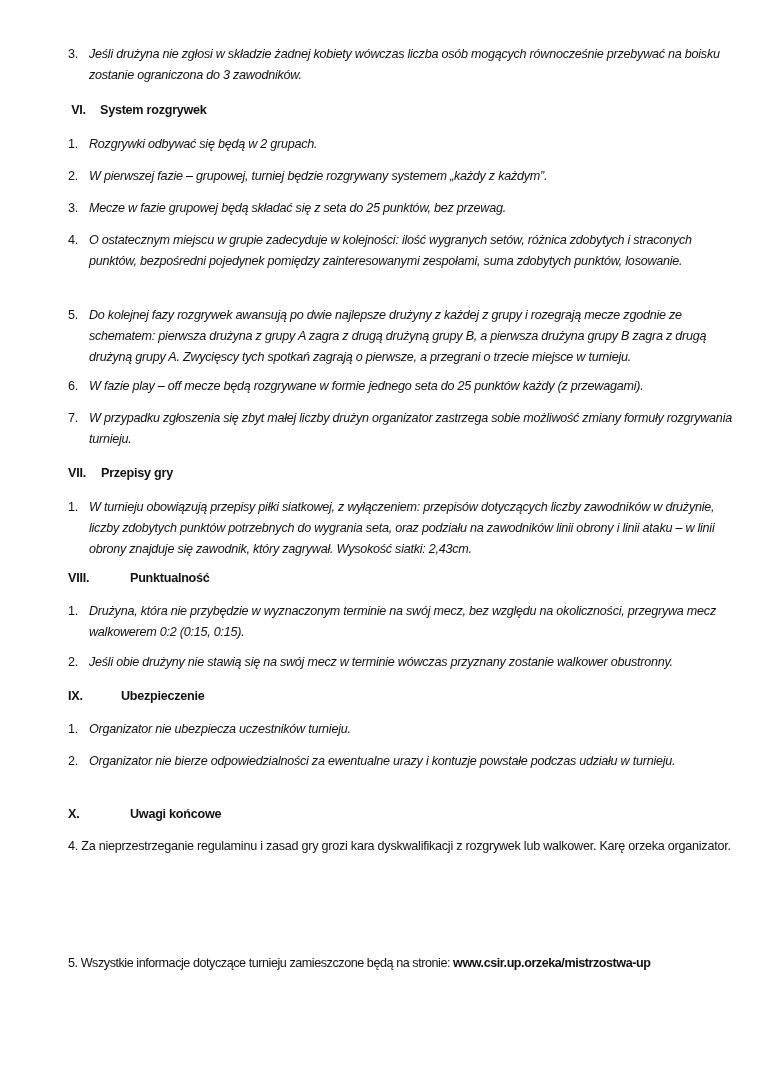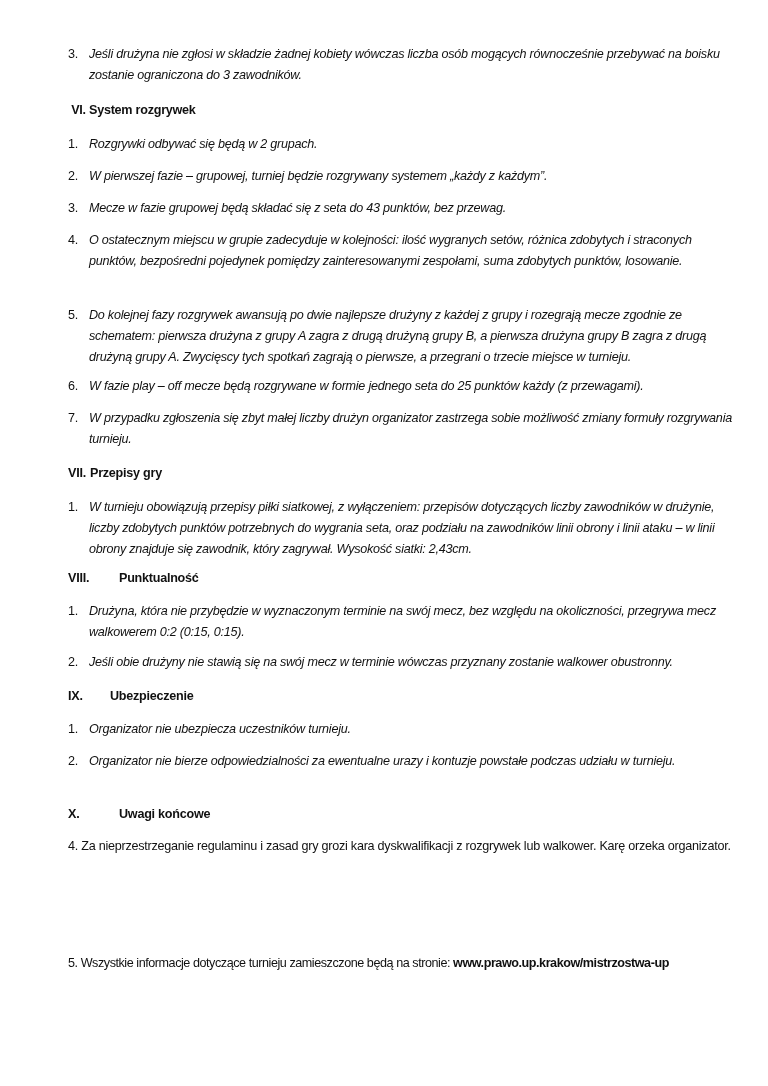--- a/index.html
+++ b/index.html
@@ -14,21 +14,21 @@
     .item {
       position: absolute; left: 68px; width: 670px;
       line-height: 21px;
     }
     .item .num { position: absolute; left: 0; top: 0; }
     .item .txt { display: block; margin-left: 21px; font-style: italic; }
     .heading {
       position: absolute; left: 68px; font-weight: bold; line-height: 20px;
     }
     .heading .hn { display: inline-block; }
-    .heading .ht { display: inline-block; }
+    .heading .ht { display: inline-block; margin-left: 11px; }
     .plain {
       position: absolute; left: 68px; width: 670px; line-height: 21px;
     }
     .bold { font-weight: bold; }
   </style>
 </head>
 <body>
 
 <div class="page">
 
@@ -44,21 +44,21 @@
   <div class="item" style="top:134px;">
     <span class="num">1.</span>
     <span class="txt">Rozgrywki odbywać się będą w 2 grupach.</span>
   </div>
   <div class="item" style="top:166px;">
     <span class="num">2.</span>
     <span class="txt">W pierwszej fazie – grupowej, turniej będzie rozgrywany systemem „każdy z każdym”.</span>
   </div>
   <div class="item" style="top:198px;">
     <span class="num">3.</span>
-    <span class="txt">Mecze w fazie grupowej będą składać się z seta do 43 punktów,  bez przewag.</span>
+    <span class="txt">Mecze w fazie grupowej będą składać się z seta do 25 punktów,  bez przewag.</span>
   </div>
   <div class="item" style="top:230px;">
     <span class="num">4.</span>
     <span class="txt">O ostatecznym miejscu w grupie zadecyduje w kolejności: ilość wygranych setów, różnica zdobytych i straconych punktów, bezpośredni pojedynek pomiędzy zainteresowanymi zespołami, suma zdobytych punktów, losowanie.</span>
   </div>
   <div class="item" style="top:305px;">
     <span class="num">5.</span>
     <span class="txt">Do kolejnej fazy rozgrywek awansują po dwie najlepsze drużyny z każdej z grupy i rozegrają mecze zgodnie ze schematem: pierwsza drużyna z grupy A zagra z drugą drużyną grupy B, a pierwsza drużyna grupy B zagra z drugą drużyną grupy A. Zwycięscy tych spotkań zagrają o pierwsze, a przegrani o trzecie miejsce w turnieju.</span>
   </div>
   <div class="item" style="top:376px;">
@@ -102,16 +102,16 @@
     <span class="txt">Organizator nie bierze odpowiedzialności za ewentualne urazy i kontuzje powstałe podczas udziału w turnieju.</span>
   </div>
 
   <div class="heading" style="top:804px;">
     <span class="hn" style="width:51px;">X.</span><span class="ht">Uwagi końcowe</span>
   </div>
   <div class="plain" style="top:836px;">
     <span>4. Za nieprzestrzeganie regulaminu i zasad gry grozi kara dyskwalifikacji z rozgrywek lub walkower. Karę orzeka organizator.</span>
   </div>
   <div class="plain" style="top:953px; white-space:nowrap; letter-spacing:-0.45px;">
-    <span>5. Wszystkie informacje dotyczące turnieju zamieszczone będą na stronie: </span><span class="bold">www.prawo.up.krakow/mistrzostwa-up</span>
+    <span>5. Wszystkie informacje dotyczące turnieju zamieszczone będą na stronie: </span><span class="bold">www.csir.up.orzeka/mistrzostwa-up</span>
   </div>
 
 </div>
 
 </body></html>

